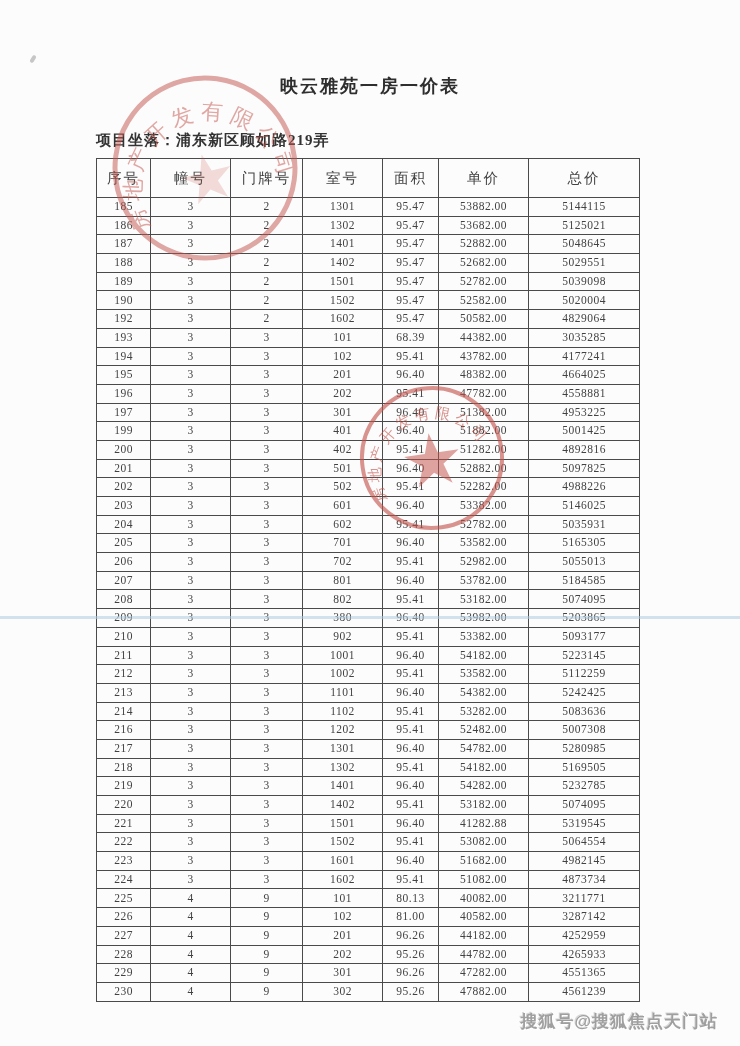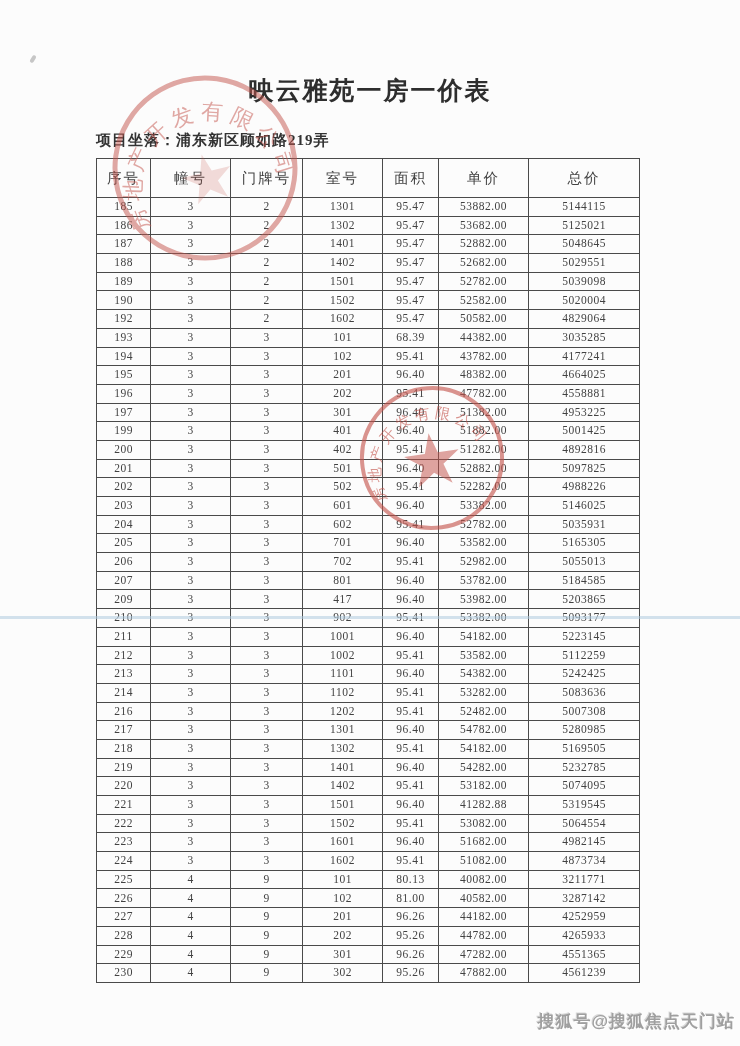--- a/index.html
+++ b/index.html
@@ -3,21 +3,21 @@
 <meta charset="utf-8">
 <style>
   html,body{margin:0;padding:0;background:#e8e8e8;}
   .page{
     position:relative;width:740px;height:1046px;margin:0 auto;
     background:#fcfcfc;overflow:hidden;
     font-family:"Liberation Serif","DejaVu Serif",serif;color:#3c3c3c;
   }
   .doc-title{
     position:absolute;top:74px;left:0;width:740px;text-align:center;
-    font-size:25px;font-weight:bold;color:#2e2e2e;letter-spacing:2px;margin:0;
+    font-size:18px;font-weight:bold;color:#2e2e2e;letter-spacing:2px;margin:0;
   }
   .doc-subtitle{
     position:absolute;top:131px;left:96px;
     font-size:15px;font-weight:bold;color:#333;letter-spacing:1px;font-family:Liberation Serif, serif;
   }
   .price-table{
     position:absolute;top:158px;left:96px;width:543px;
     border-collapse:collapse;table-layout:fixed;z-index:1;
   }
   .price-table th,.price-table td{
@@ -31,21 +31,21 @@
   .stamp-2{left:357px;top:383px;opacity:.62;transform:rotate(-8deg);z-index:3;}
   .scan-line{
     position:absolute;left:0;top:616px;width:740px;height:3px;
     background:#aecbdf;opacity:.55;z-index:4;
   }
   .speck{
     position:absolute;left:31px;top:55px;width:4px;height:8px;
     background:#a9a9a9;border-radius:2px;transform:rotate(32deg);opacity:.65;
   }
   .watermark{
-    position:absolute;right:5px;top:1010px;z-index:5;
+    position:absolute;right:22px;top:1010px;z-index:5;
     font-family:"Liberation Sans","DejaVu Sans",sans-serif;
     font-size:17px;font-weight:bold;color:#9f9f9f;letter-spacing:1px;
     text-shadow:1px 1px 0 #ffffff, -1px -1px 0 #d8d8d8;
   }
 </style>
 </head>
 <body>
 
 <div class="page">
 
@@ -262,24 +262,33 @@
         <tr>
           <td>207</td>
           <td>3</td>
           <td>3</td>
           <td>801</td>
           <td>96.40</td>
           <td>53782.00</td>
           <td>5184585</td>
         </tr>
         <tr>
+          <td>208</td>
+          <td>3</td>
+          <td>3</td>
+          <td>802</td>
+          <td>95.41</td>
+          <td>53182.00</td>
+          <td>5074095</td>
+        </tr>
+        <tr>
           <td>209</td>
           <td>3</td>
           <td>3</td>
-          <td>417</td>
+          <td>380</td>
           <td>96.40</td>
           <td>53982.00</td>
           <td>5203865</td>
         </tr>
         <tr>
           <td>210</td>
           <td>3</td>
           <td>3</td>
           <td>902</td>
           <td>95.41</td>

